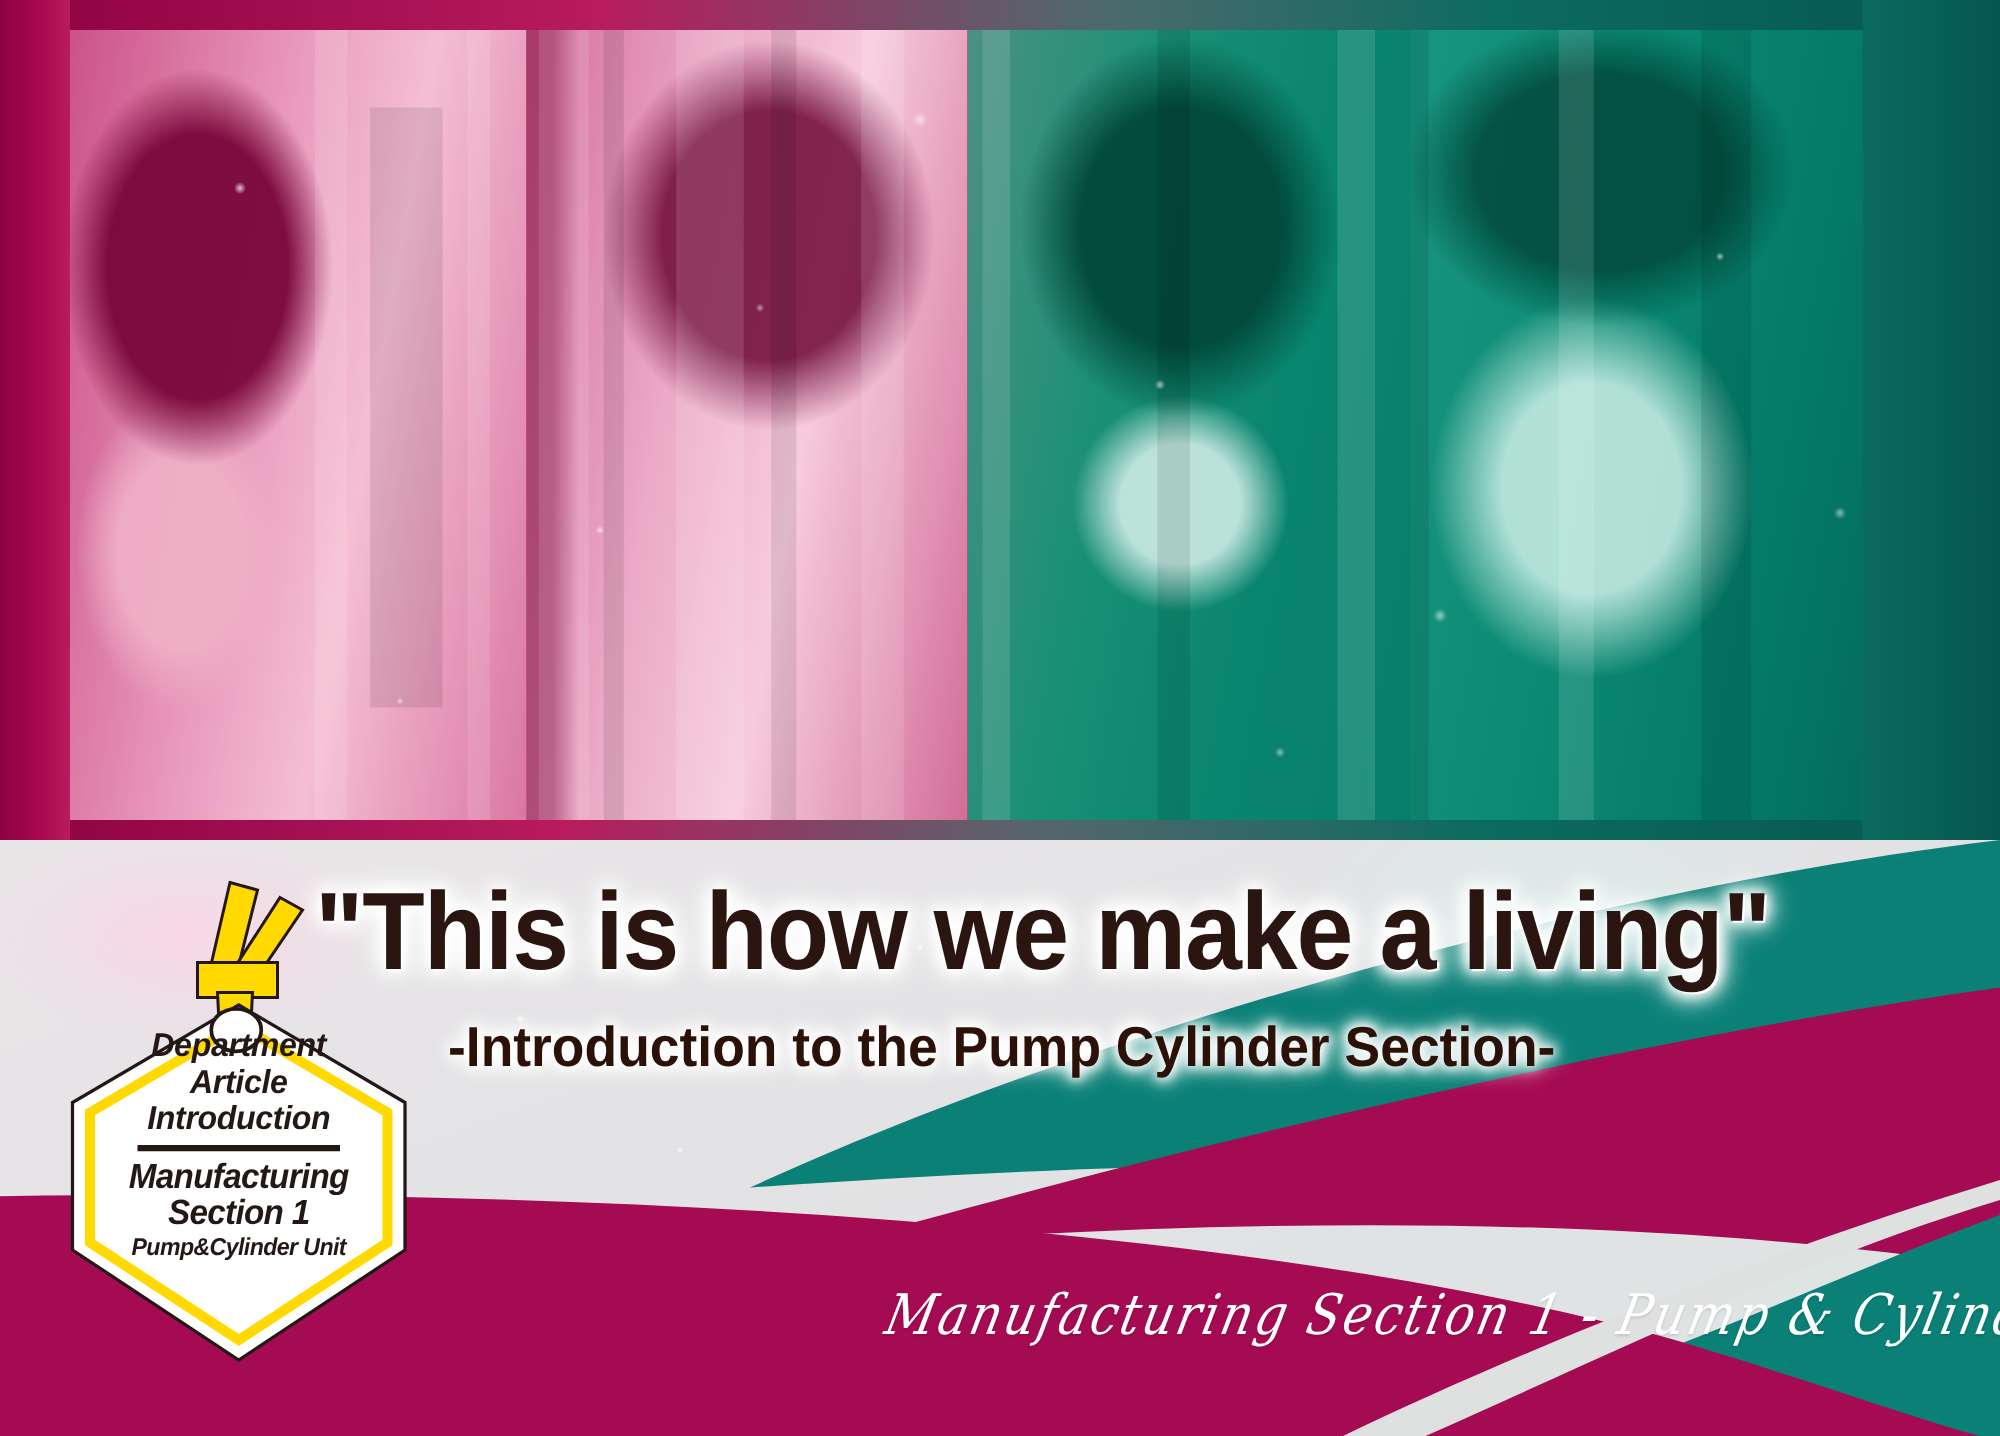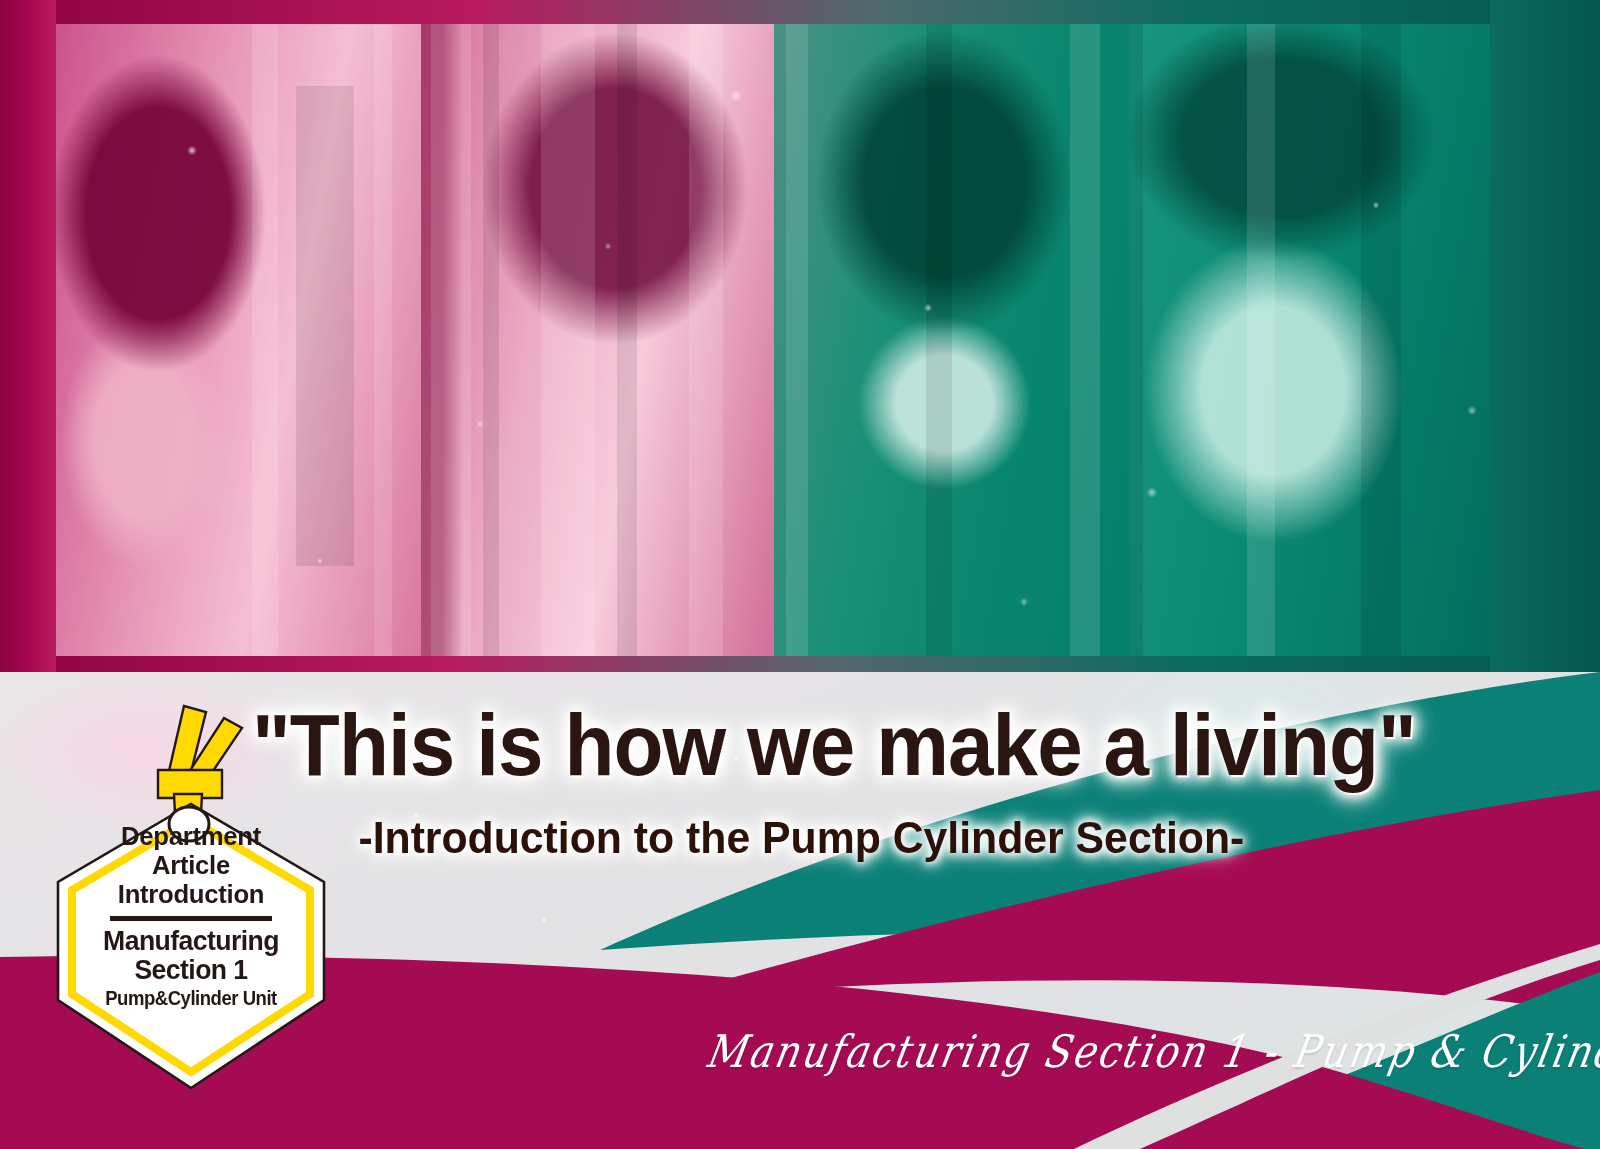--- a/index.html
+++ b/index.html
@@ -85,21 +85,21 @@
   .main-title{font-family:"Liberation Sans Narrow","Liberation Sans",sans-serif;
     font-weight:bold;font-size:88px;line-height:1.02;color:#2a1510;letter-spacing:-1px;
     transform:scaleX(.93);transform-origin:left center;white-space:nowrap;
     text-shadow:0 0 16px #fff,0 0 16px #fff,0 0 10px #fff,0 0 24px #fff,0 0 30px #fff,2px 2px 0 rgba(255,255,255,.9);}
   .sub-title{margin-top:22px;font-family:"Liberation Sans Narrow","Liberation Sans",sans-serif;
     font-weight:bold;font-size:45px;color:#2b1108;letter-spacing:0px;white-space:nowrap;
     transform:scaleX(.95);transform-origin:left center;padding-left:112px;
     text-shadow:0 0 12px #fff,0 0 12px #fff,0 0 8px #fff,0 0 18px #fff,0 0 24px #fff;}
 
   
-  .badge{position:absolute;left:46px;top:700px;width:290px;height:400px;z-index:8;}
+  .badge{position:absolute;left:46px;top:700px;width:290px;height:400px;z-index:8;font-style:italic;}
   .badge-text{position:absolute;left:0;top:122px;width:290px;text-align:center;
     color:#231815;font-family:"Liberation Sans Narrow","Liberation Sans",sans-serif;}
   .bt1{font-weight:bold;font-size:26.5px;line-height:1.1;letter-spacing:-.3px;transform:scaleX(.97);}
   .bt-rule{width:162px;height:5px;background:#231815;margin:7px auto 6px;}
   .bt2{font-weight:bold;font-size:28px;line-height:1.02;letter-spacing:-.6px;transform:scaleX(.95);}
   .bt3{font-weight:bold;font-size:19.5px;line-height:1.1;margin-top:3px;letter-spacing:-.5px;transform:scaleX(.95);}
 
   
   .signature{position:absolute;left:720px;top:1030px;z-index:9;
     font-family:"DejaVu Serif",serif;font-style:italic;font-size:38px;color:#ffffff;

